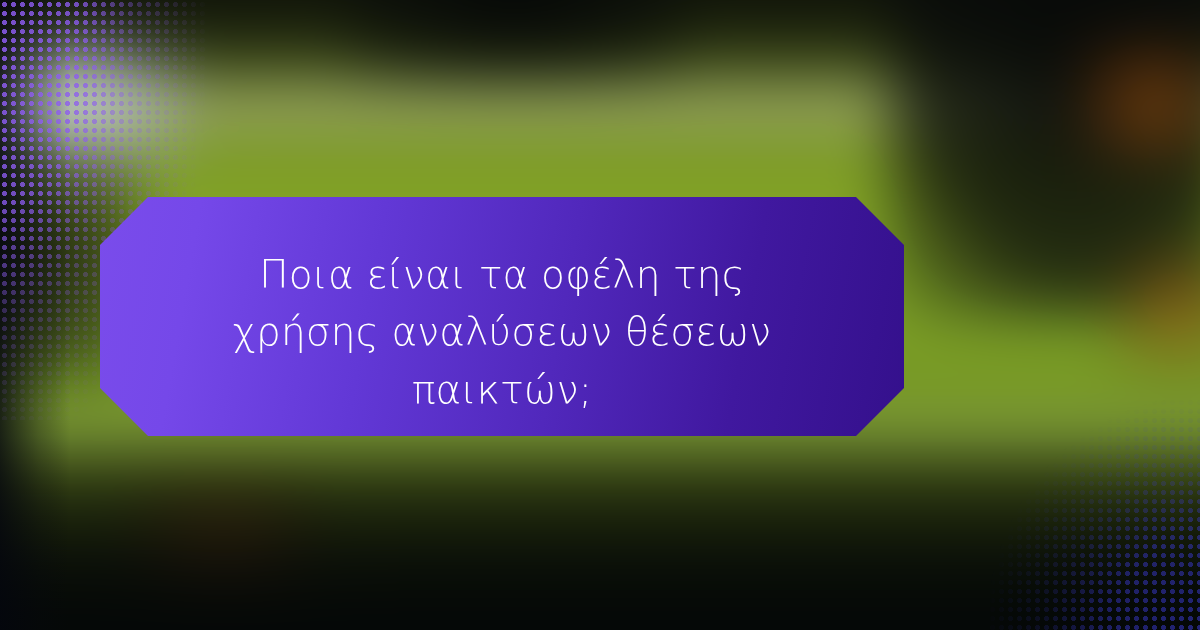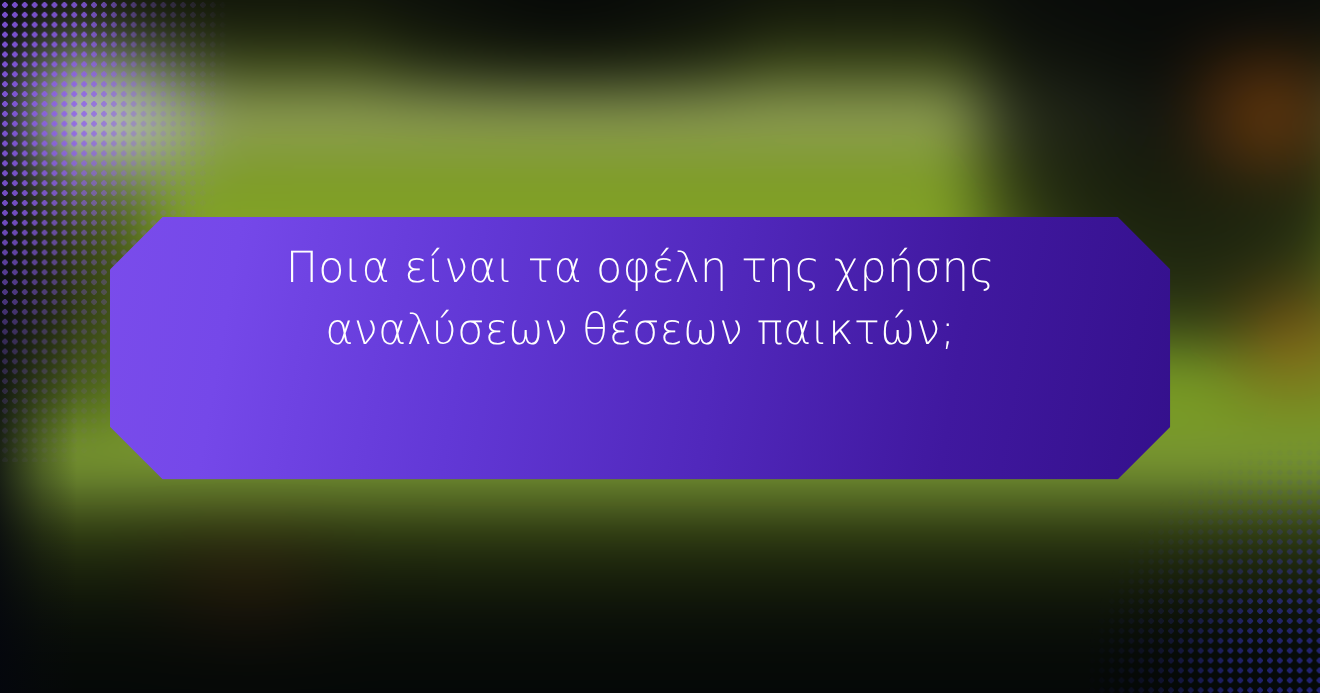--- a/index.html
+++ b/index.html
@@ -120,33 +120,33 @@
   .edge-dark-left {
     position:absolute; left:0; top:0; width:70px; height:630px;
     background:linear-gradient(to right, rgba(4,6,14,0.78) 0%, rgba(6,8,14,0.3) 55%, rgba(0,0,0,0) 100%);
     pointer-events:none;
   }
 
   
   .banner {
     position:absolute;
     left:100px; top:197px;
-    width:964px; height:239px;
+    width:804px; height:239px;
     background:linear-gradient(100deg, #7a4ceb 0%, #7548e9 12%, #6238d6 34%, #5128bc 57%, #40189f 79%, #34108c 100%);
     clip-path:polygon(
       48px 0,
       calc(100% - 48px) 0,
       100% 48px,
       100% calc(100% - 48px),
       calc(100% - 48px) 100%,
       48px 100%,
       0 calc(100% - 48px),
       0 48px);
     display:flex;
-    align-items:flex-start;
+    align-items:flex-end;
     justify-content:center;
     padding:18px 86px;
   }
 
   .banner-text {
     color:#ffffff;
     font-family:"DejaVu Sans", sans-serif;
     font-weight:300;
     font-size:39px;
     line-height:1.47;

